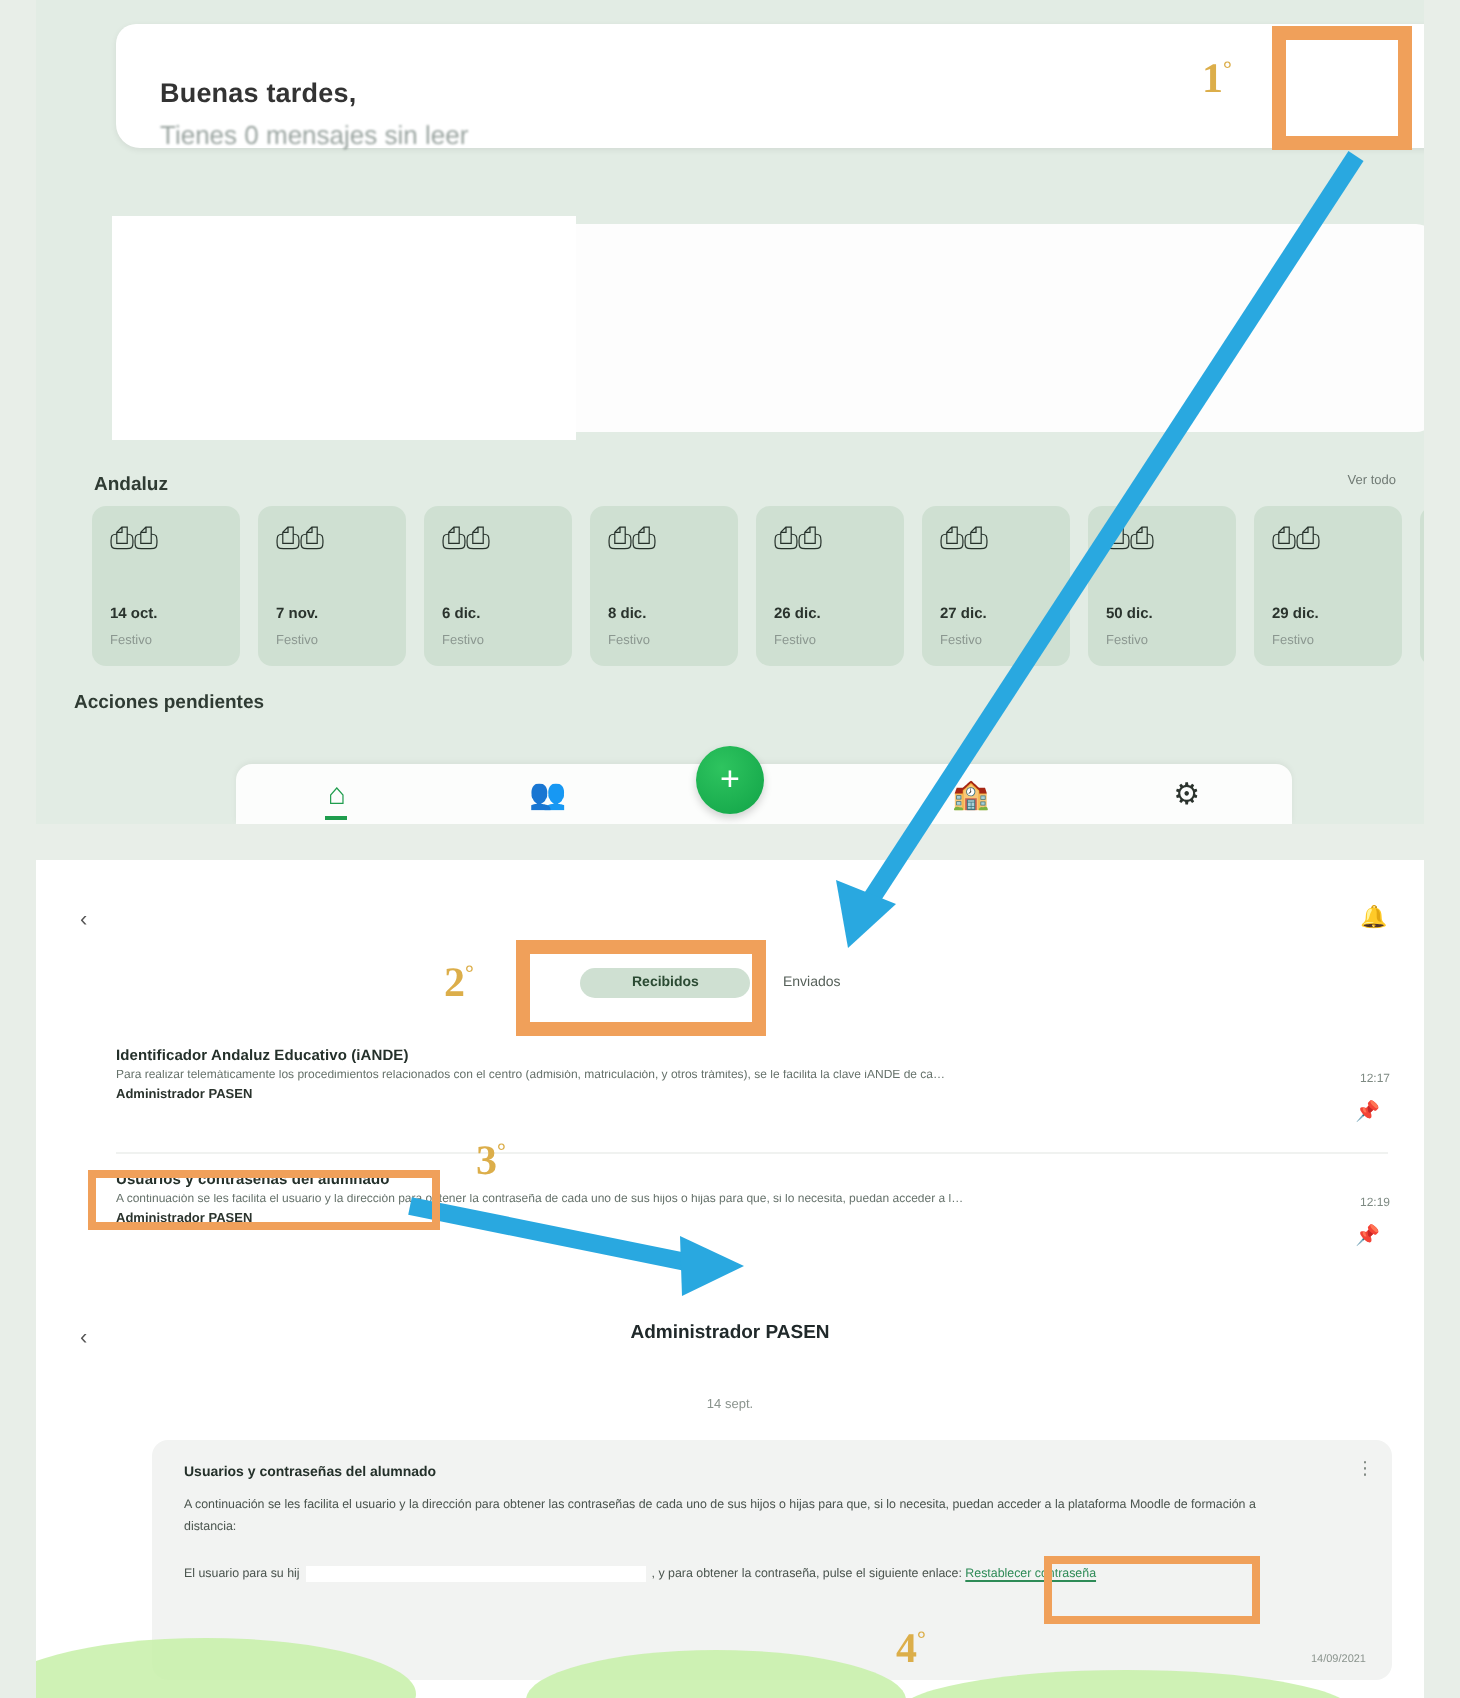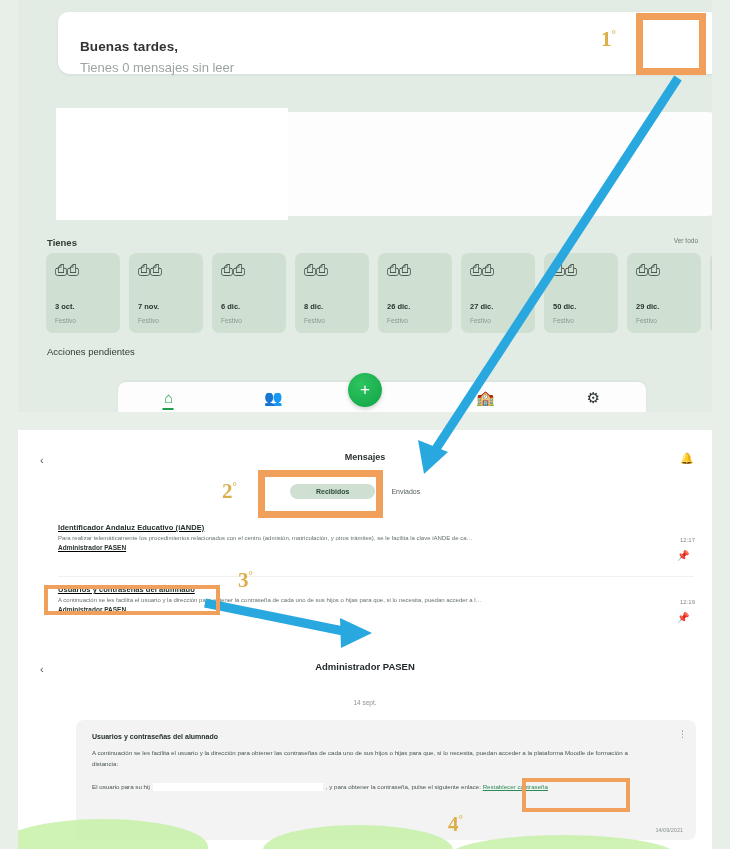--- a/index.html
+++ b/index.html
@@ -60,22 +60,22 @@
   }
   .ag-date {
     position: absolute; left: 9px; bottom: 22px;
     font-size: 7.5px; font-weight: bold; color: #2a332d;
   }
   .ag-sub {
     position: absolute; left: 9px; bottom: 9px;
     font-size: 6.5px; color: #8b9790;
   }
   .acciones {
-    position: absolute; left: 29px; top: 346px;
-    font-size: 9.5px; font-weight: normal; color: #2f3b33;
+    position: absolute; left: 19px; top: 346px;
+    font-size: 9.5px; font-weight: bold; color: #2f3b33;
   }
   .tabbar {
     position: absolute; left: 100px; top: 382px; width: 528px; height: 30px;
     background: #fcfdfc; border-radius: 8px 8px 0 0;
     display: flex; align-items: center; justify-content: space-around;
     box-shadow: 0 -1px 3px rgba(0,0,0,.05);
   }
   .tab-ic { font-size: 15px; color: #2b332d; line-height: 1; position: relative; }
   .tab-ic.active { color: #1f9d4d; }
   .tab-ic.active::after{
@@ -108,21 +108,21 @@
   .seg {
     position: absolute; left: 272px; top: 54px;
     display: flex; align-items: center; gap: 16px;
   }
   .seg-pill {
     background: #cfe0d2; color: #2b4a33; border-radius: 11px;
     padding: 4px 26px; font-size: 7px; font-weight: bold;
   }
   .seg-flat { color: #555f58; font-size: 7px; }
 
-  .msg-row { position: absolute; left: 40px; right: 0; text-decoration: underline; }
+  .msg-row { position: absolute; left: 40px; right: 0; }
   .msg-row.r1 { top: 93px; }
   .msg-row.r2 { top: 155px; }
   .msg-sub {
     font-size: 7.5px; font-weight: bold; color: #24302a; letter-spacing: .05px;
   }
   .msg-prev {
     margin-top: 3px; font-size: 6px; color: #66726b; width: 585px;
     white-space: nowrap; overflow: hidden; text-overflow: ellipsis;
   }
   .msg-from {
@@ -208,27 +208,27 @@
 
   <div class="screen1">
 
     <div class="greet-card">
       <div class="greet-title">Buenas tardes,</div>
       <div class="greet-sub">Tienes 0 mensajes sin leer</div>
     </div>
 
     <div class="blank-card"></div>
 
-    <div class="agenda-label">Tienes</div>
+    <div class="agenda-label">Andaluz</div>
     <div class="ver-todo">Ver todo</div>
 
     <div class="agenda-strip">
       <div class="ag-card">
         <div class="ag-icon">⎙⎙</div>
-        <div class="ag-date">3 oct.</div>
+        <div class="ag-date">14 oct.</div>
         <div class="ag-sub">Festivo</div>
       </div>
       <div class="ag-card">
         <div class="ag-icon">⎙⎙</div>
         <div class="ag-date">7 nov.</div>
         <div class="ag-sub">Festivo</div>
       </div>
       <div class="ag-card">
         <div class="ag-icon">⎙⎙</div>
         <div class="ag-date">6 dic.</div>
@@ -269,21 +269,20 @@
       <div class="tab-ic">👥</div>
       <div class="tab-ic" style="visibility:hidden">+</div>
       <div class="tab-ic">🏫</div>
       <div class="tab-ic">⚙</div>
     </div>
     <div class="fab">+</div>
   </div>
 
   <div class="screen2">
     <div class="s2-back">‹</div>
-    <div class="s2-title">Mensajes</div>
     <div class="s2-bell">🔔</div>
 
     <div class="seg">
       <div class="seg-pill">Recibidos</div>
       <div class="seg-flat">Enviados</div>
     </div>
 
     <div class="msg-row r1">
       <div class="msg-sub">Identificador Andaluz Educativo (iANDE)</div>
       <div class="msg-prev">Para realizar telemáticamente los procedimientos relacionados con el centro (admisión, matriculación, y otros trámites), se le facilita la clave iANDE de ca…</div>

